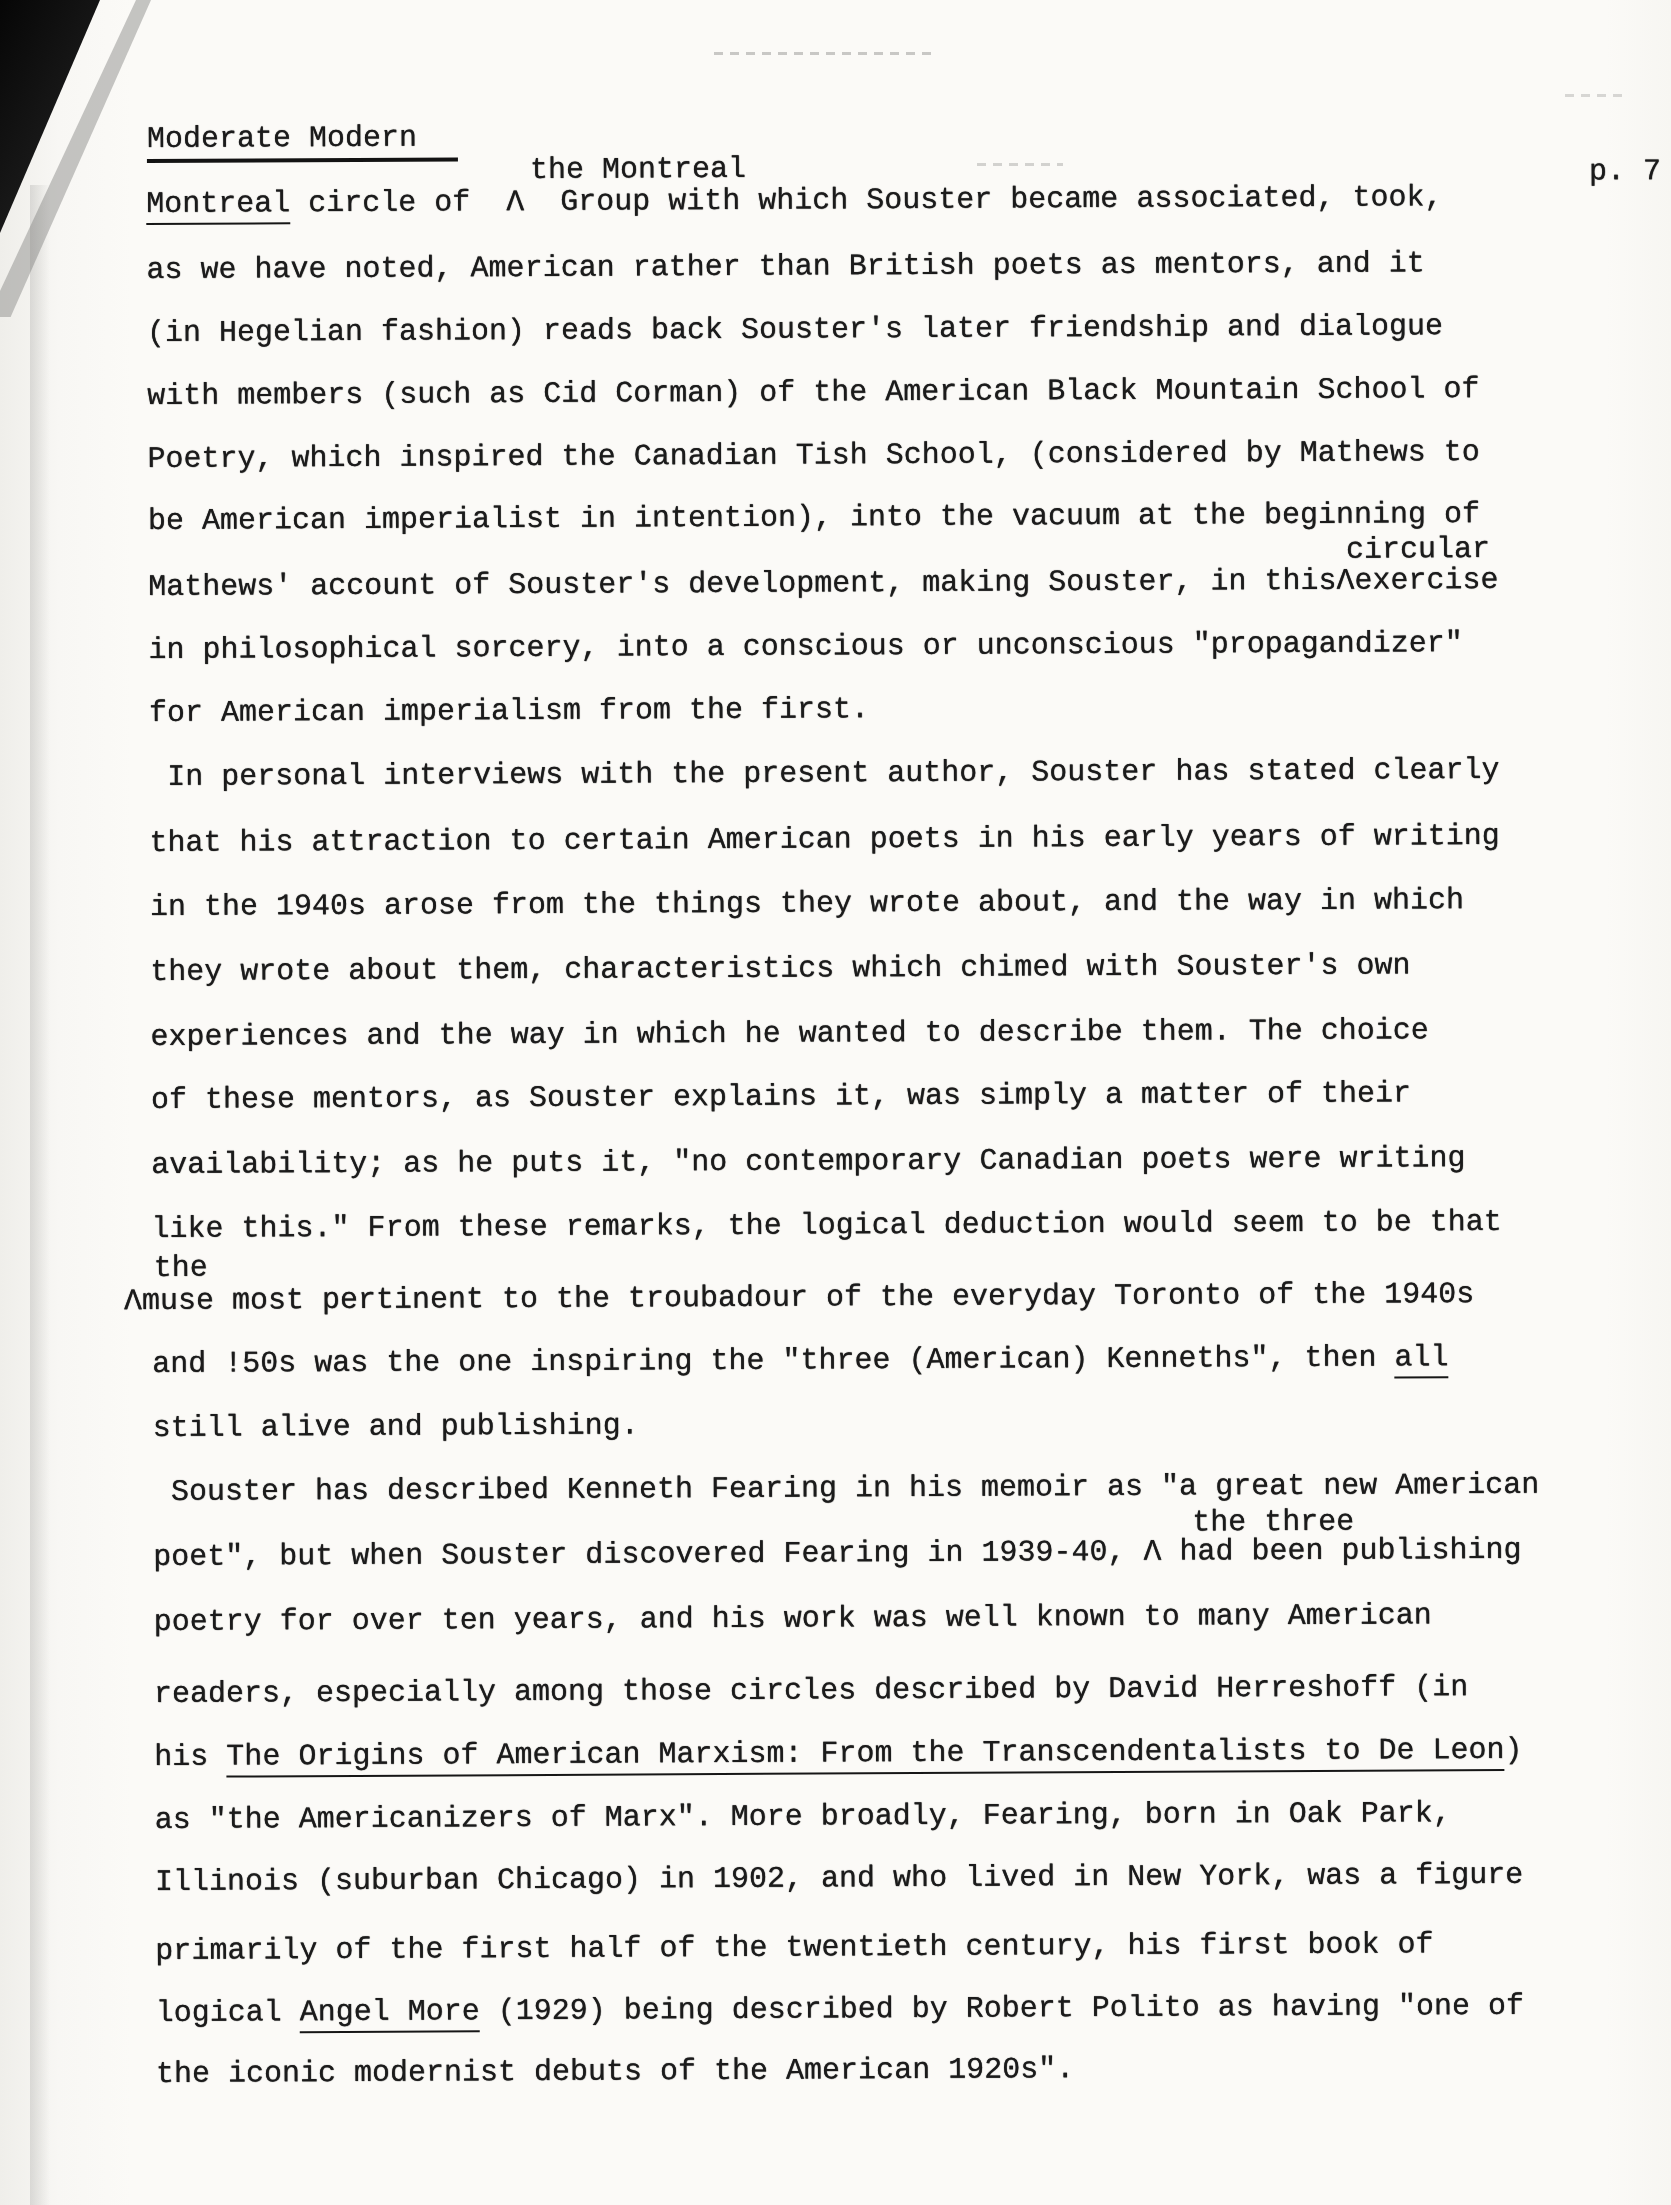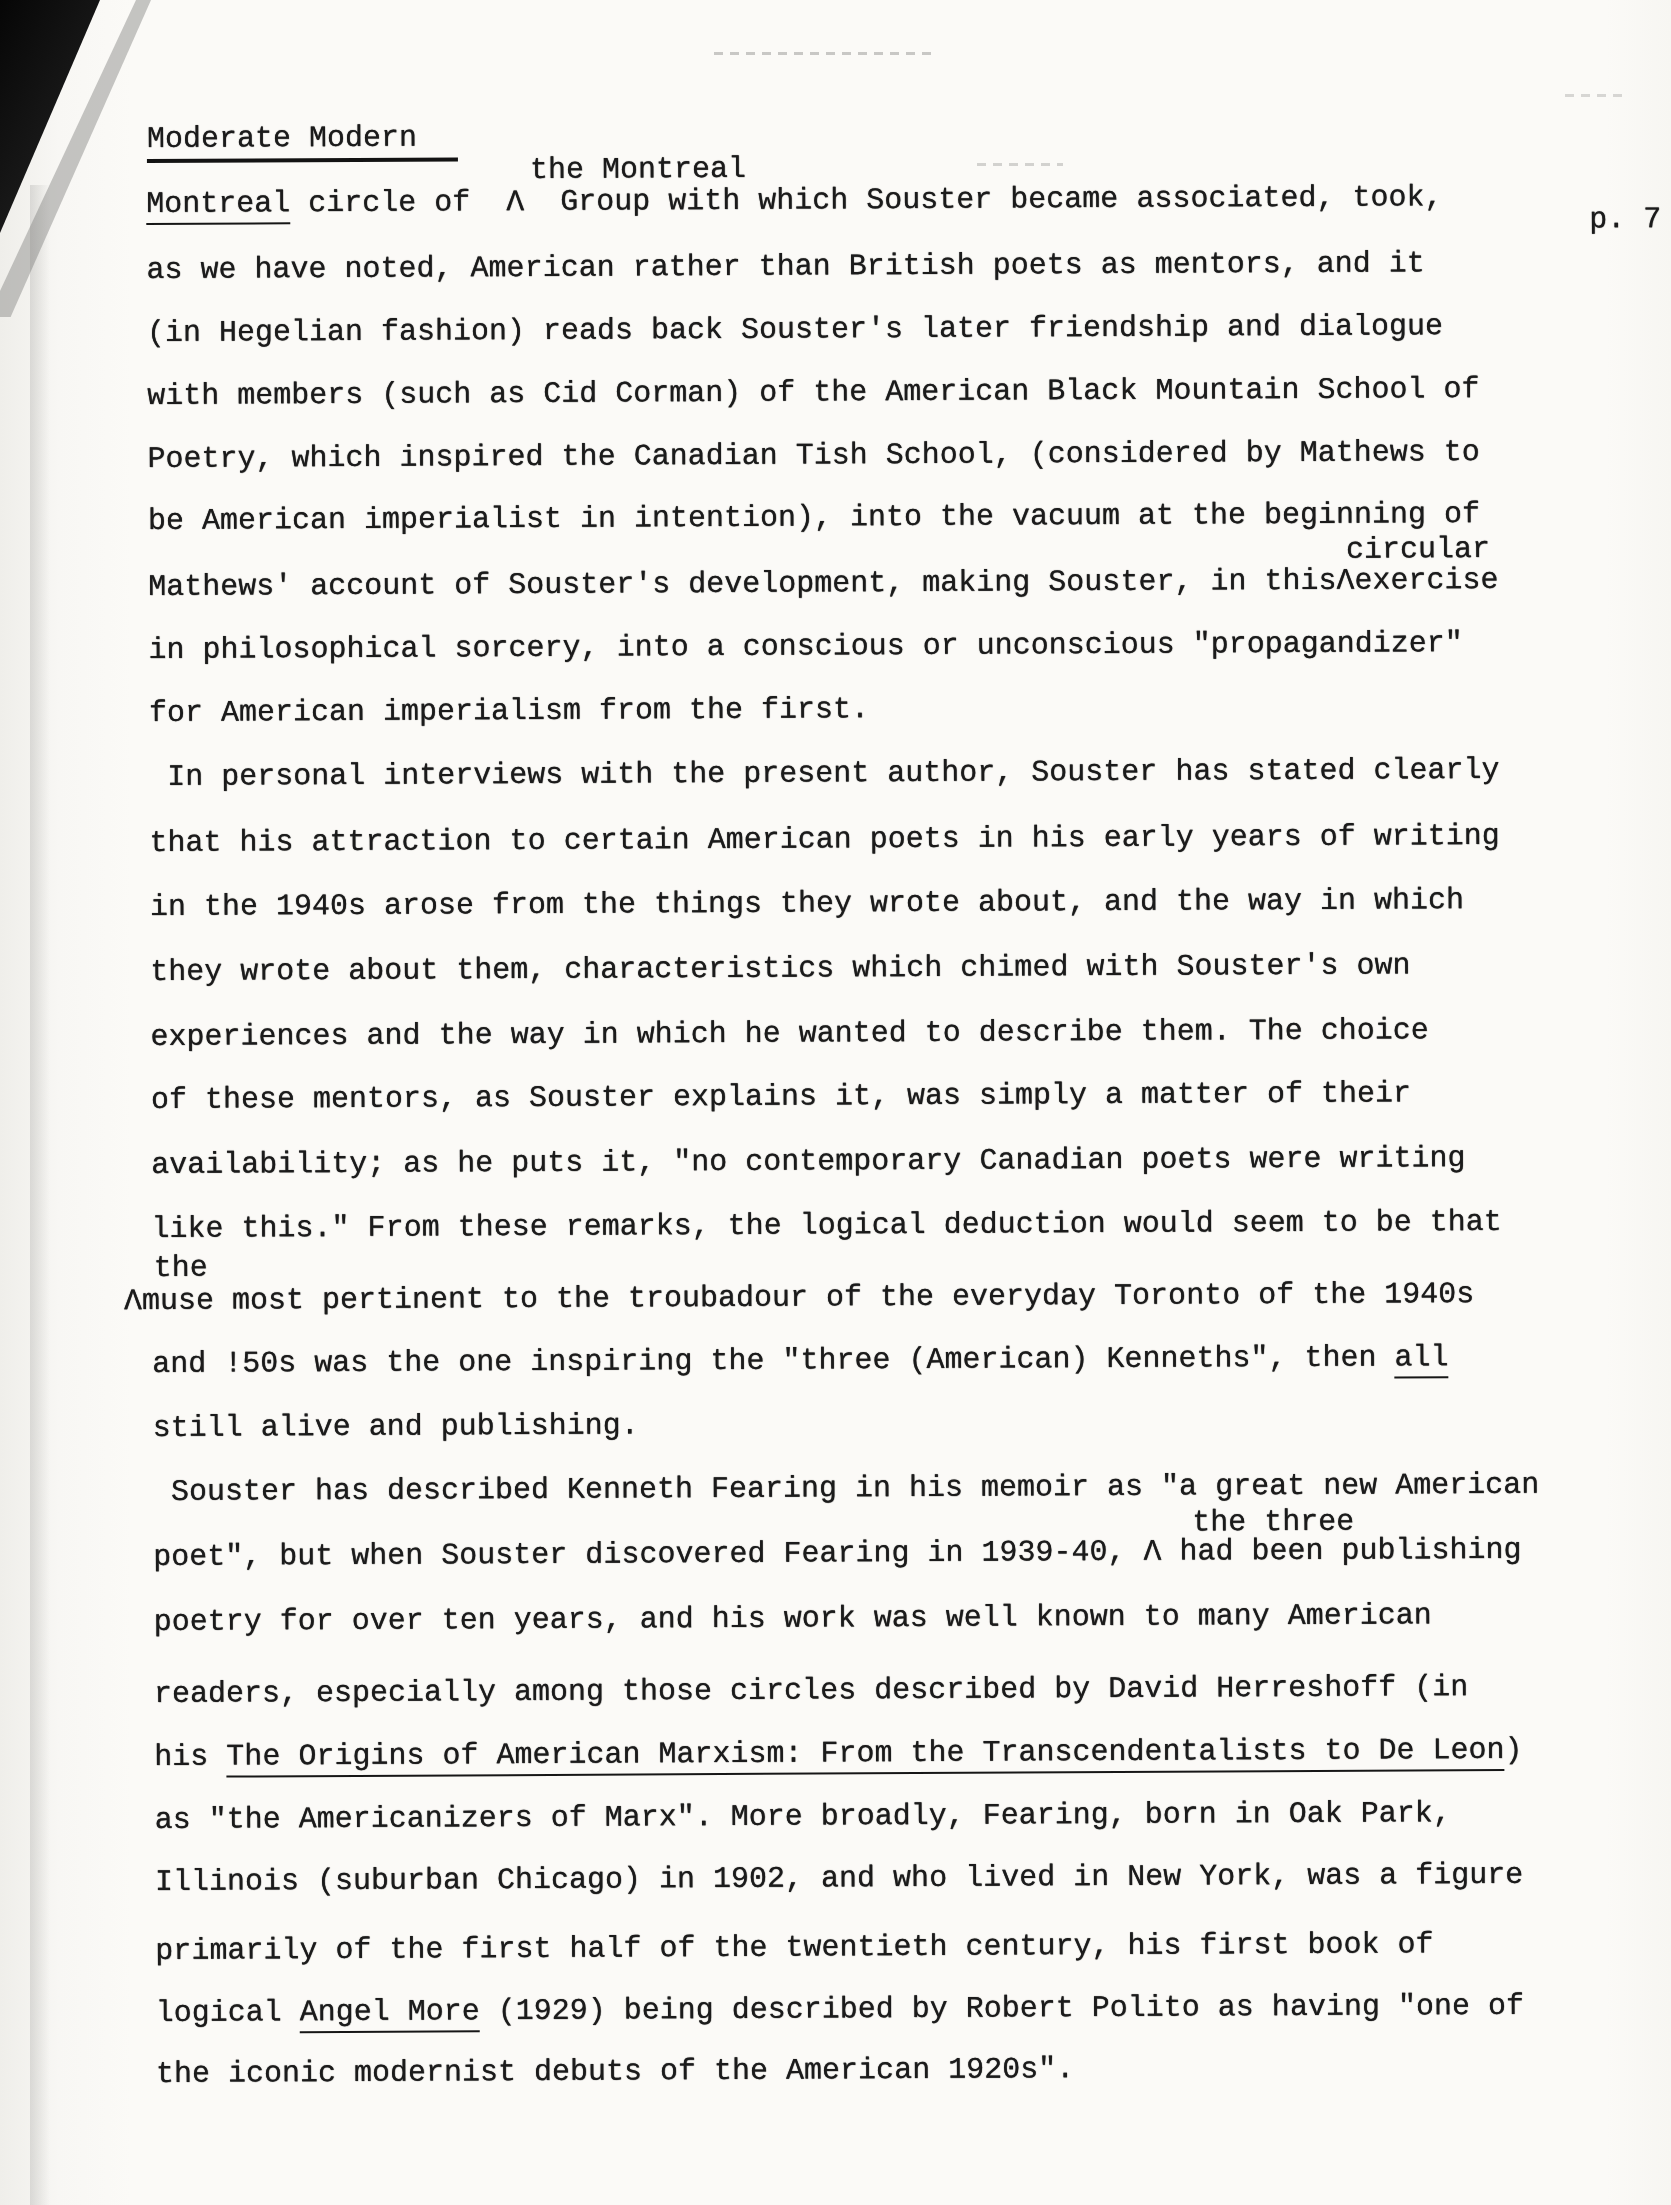--- a/index.html
+++ b/index.html
@@ -42,21 +42,21 @@
     transform-origin:151px 1124px;
   }
   .tline{
     position:absolute;
     font-size:30px;line-height:34px;color:#1b1b1b;white-space:pre;
     text-shadow:0 0 0.9px rgba(15,15,15,.8), 0.4px 0.4px 0 rgba(30,30,30,.25);
   }
   .ul{border-bottom:2.6px solid #161616;padding-bottom:2px;}
   .ul-thick{border-bottom:4.6px solid #131313;padding-bottom:3.3px;padding-right:41px;}
   #header-line{top:122px;left:152px;}
-  #page-number{top:162px;left:1594px;margin-top:48px;}
+  #page-number{top:162px;left:1594px;}
 </style>
 </head>
 <body>
 
 <div id="sheet">
   <div id="corner-fold"></div>
   <div id="corner-streak"></div>
   <div id="left-edge-shadow"></div>
   <div id="smudge-top" class="smudge"></div>
   <div id="smudge-mid" class="smudge"></div>

